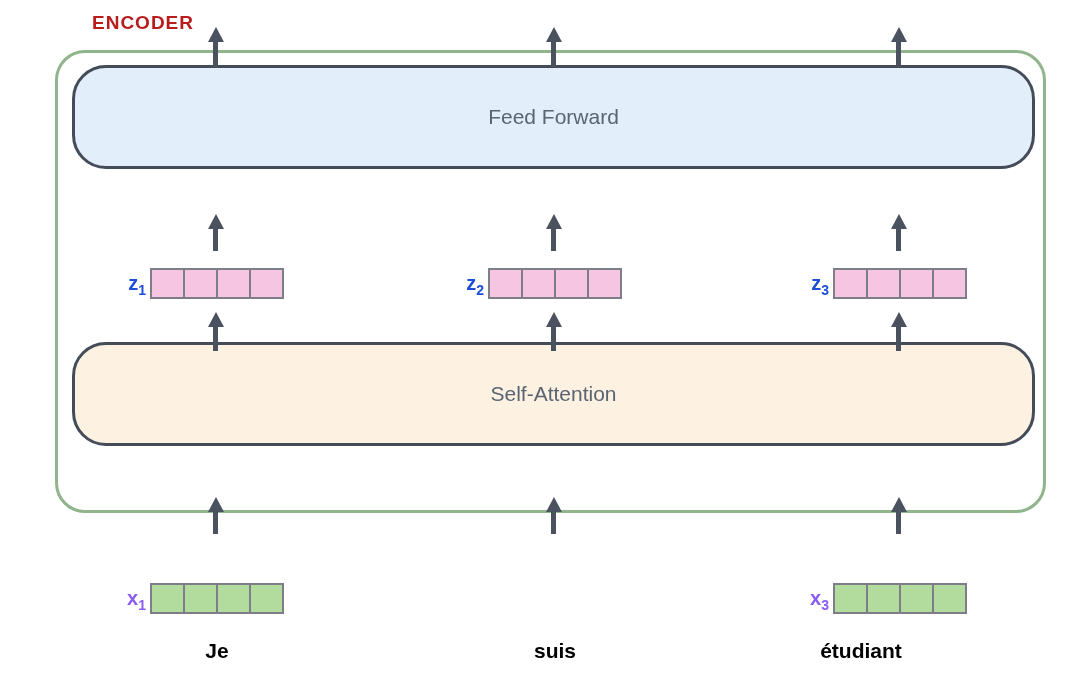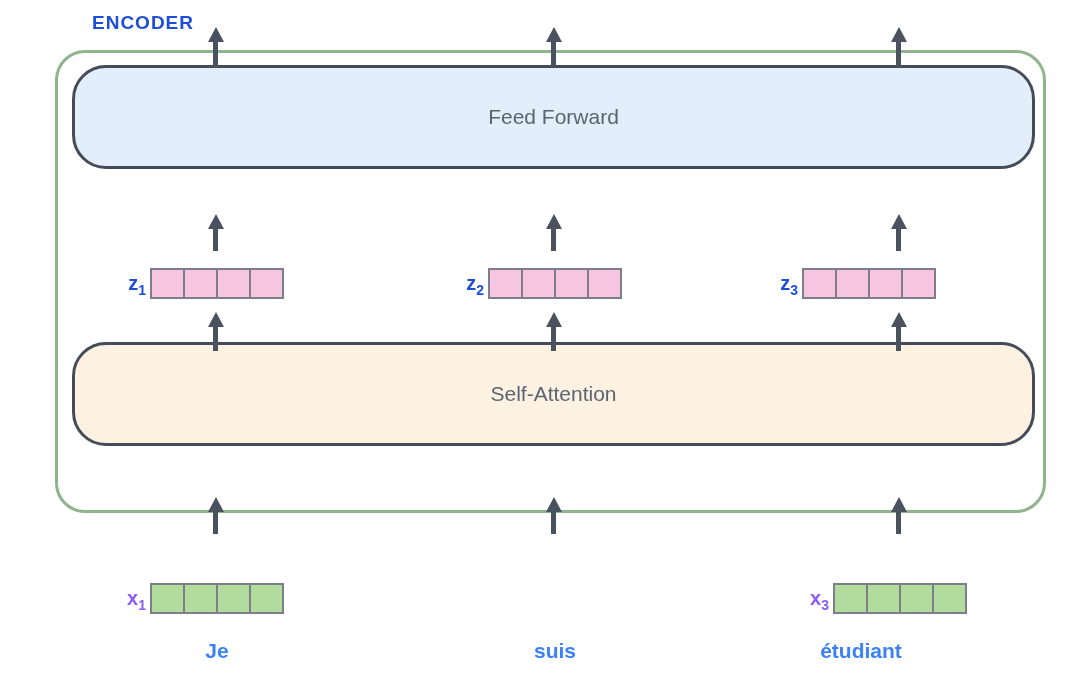--- a/index.html
+++ b/index.html
@@ -19,21 +19,21 @@
     border-radius:30px;
     box-sizing:border-box;
     background:transparent;
   }
   .encoder-title{
     position:absolute;
     left:92px;top:12px;
     font-size:19px;
     font-weight:700;
     letter-spacing:1px;
-    color:#1d4ed8;
+    color:#b91c1c;
     text-align:right;
   }
   
   .block{
     position:absolute;
     left:72px;
     width:963px;height:104px;
     box-sizing:border-box;
     border:3.5px solid #454c59;
     border-radius:34px;
@@ -92,21 +92,21 @@
   .z-cells .cell{background:#f6c5e1;}
   .x-cells .cell{background:#b1dc9e;}
   
   .word{
     position:absolute;
     width:134px;
     text-align:center;
     top:639px;
     font-size:21px;
     font-weight:700;
-    color:#3b82f6;
+    color:#000000;
   }
 </style>
 </head>
 <body>
 
 <div class="canvas">
 
   <div class="encoder-container"></div>
   <div class="encoder-title">ENCODER</div>
 
@@ -181,21 +181,21 @@
   </div>
   <div class="vector" style="left:446px;top:268px">
     <span class="vec-label z-label"><span>z</span><sub>2</sub></span>
     <div class="cells z-cells">
         <div class="cell"></div>
         <div class="cell"></div>
         <div class="cell"></div>
         <div class="cell"></div>
       </div>
   </div>
-  <div class="vector" style="left:760px;top:268px">
+  <div class="vector" style="left:791px;top:268px">
     <span class="vec-label z-label"><span>z</span><sub>3</sub></span>
     <div class="cells z-cells">
         <div class="cell"></div>
         <div class="cell"></div>
         <div class="cell"></div>
         <div class="cell"></div>
       </div>
   </div>
 
   <div class="vector" style="left:108px;top:583px">

